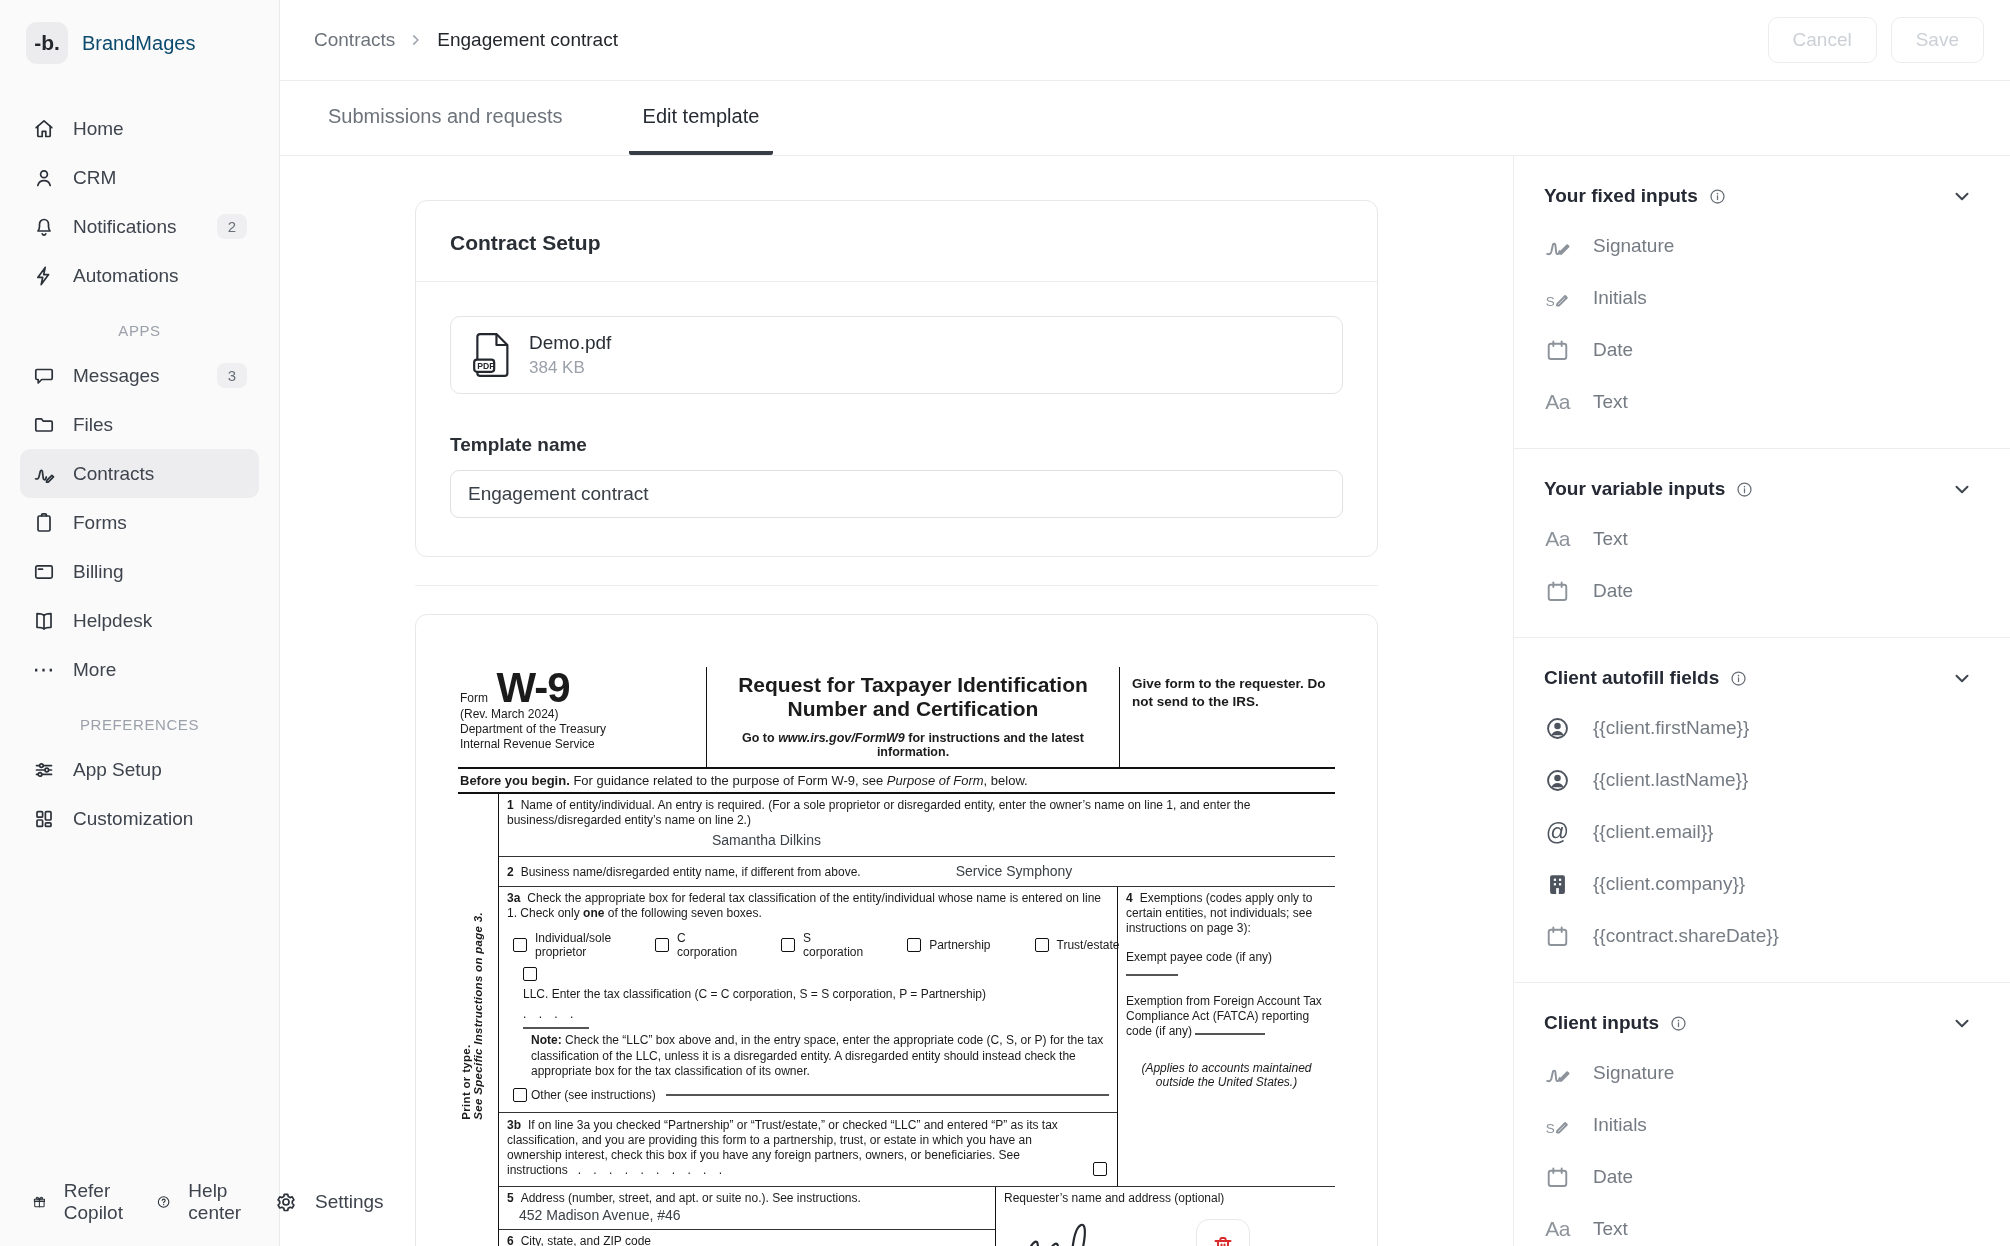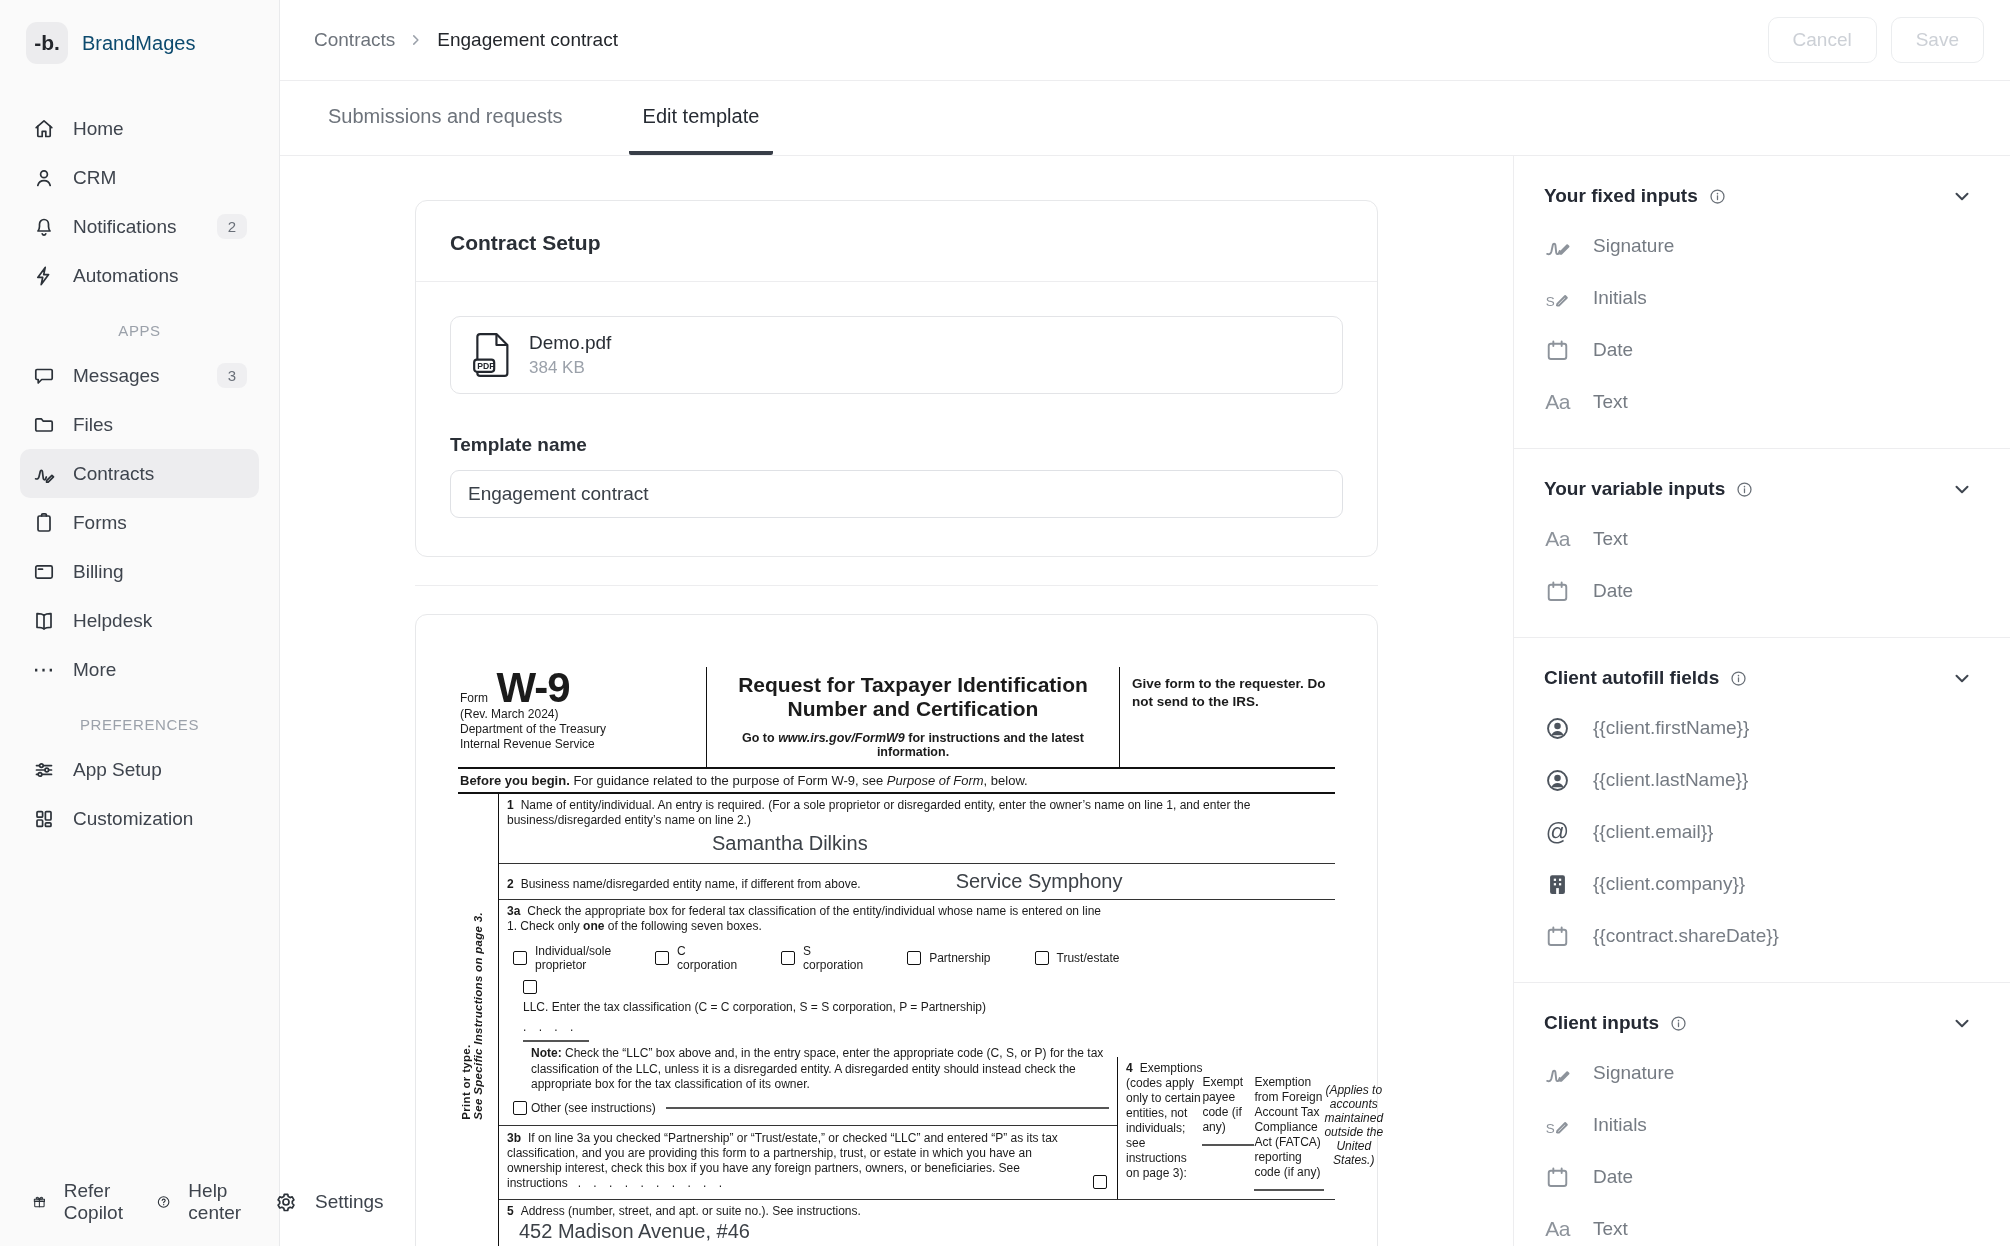--- a/index.html
+++ b/index.html
@@ -87,28 +87,28 @@
   .w9-before { padding:4px 2px; font-size:13px; border-bottom:2px solid #111; }
   .w9-body { display:flex; }
   .w9-margin { width:40px; position:relative; }
   .w9-rotated { position:absolute; top:118px; left:2px; display:flex; }
   .w9-rotated span { writing-mode:vertical-rl; transform:rotate(180deg); font-size:11.5px;
     font-weight:bold; letter-spacing:.3px; }
   .w9-rotated .it { font-style:italic; }
   .w9-rows { flex:1; border-left:1.5px solid #111; min-width:0; }
   .w9-row { border-bottom:1.2px solid #333; padding:4px 8px 6px; position:relative; }
   .w9-num { font-weight:bold; font-size:12px; margin-right:7px; }
-  .w9-val { font-size:20px; color:#3c4147; }
+  .w9-val { font-size:14px; color:#3c4147; }
   .row1-val { margin:4px 0 2px 205px; }
   .row2 { display:flex; align-items:baseline; }
   .row2 .w9-val { margin-left:95px; margin-top:2px; }
-  .split { display:flex; border-bottom:1.2px solid #333;align-items:flex-end; }
+  .split { display:flex; border-bottom:1.2px solid #333; }
   .split-left { flex:1; min-width:0; }
   .col4 { width:218px; border-left:1.5px solid #111; padding:4px 8px; display:flex;
-    flex-direction:row; }
+    flex-direction:column; }
   .cb-row { display:flex; gap:44px; margin:10px 0 8px 6px; flex-wrap:nowrap; }
   .cb-item { display:flex; align-items:center; gap:8px; font-size:12px; }
   .cb { width:14px; height:14px; border:1.6px solid #111; border-radius:2px; flex:none; }
   .llc-line { display:flex; align-items:baseline; gap:6px; margin:4px 0 2px 6px; font-size:12px;flex-direction:column; }
   .dots { word-spacing:9px; margin-left:10px; }
   .blank { display:inline-block; border-bottom:2px solid #555; height:1px; vertical-align:baseline; }
   .note-block { margin:4px 0 2px 24px; font-size:12px; line-height:1.3; }
   .other-line { display:flex; align-items:center; gap:4px; margin:8px 0 4px 6px; font-size:12px; }
   .r3a { border-bottom:1.2px solid #333; padding:4px 8px 6px; }
   .r3b { padding:5px 8px 8px; position:relative; }

